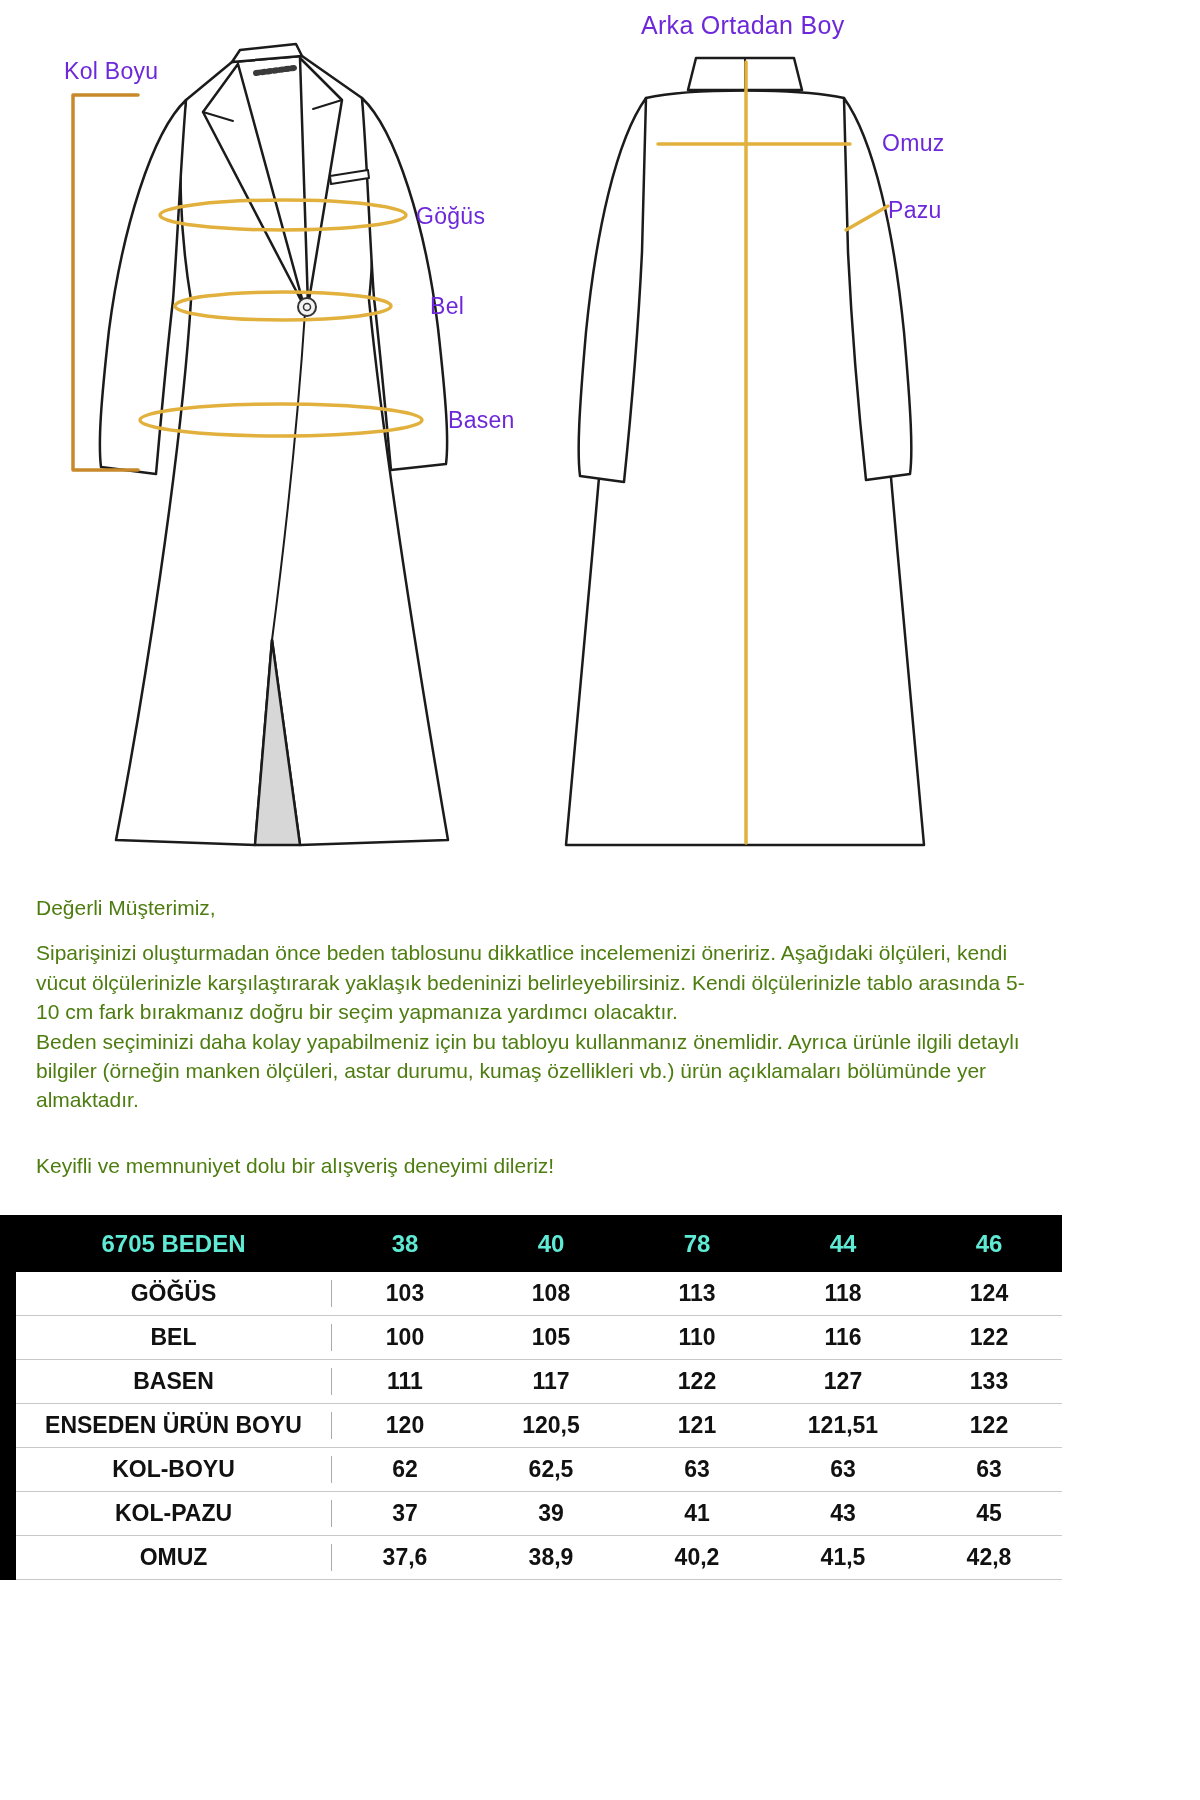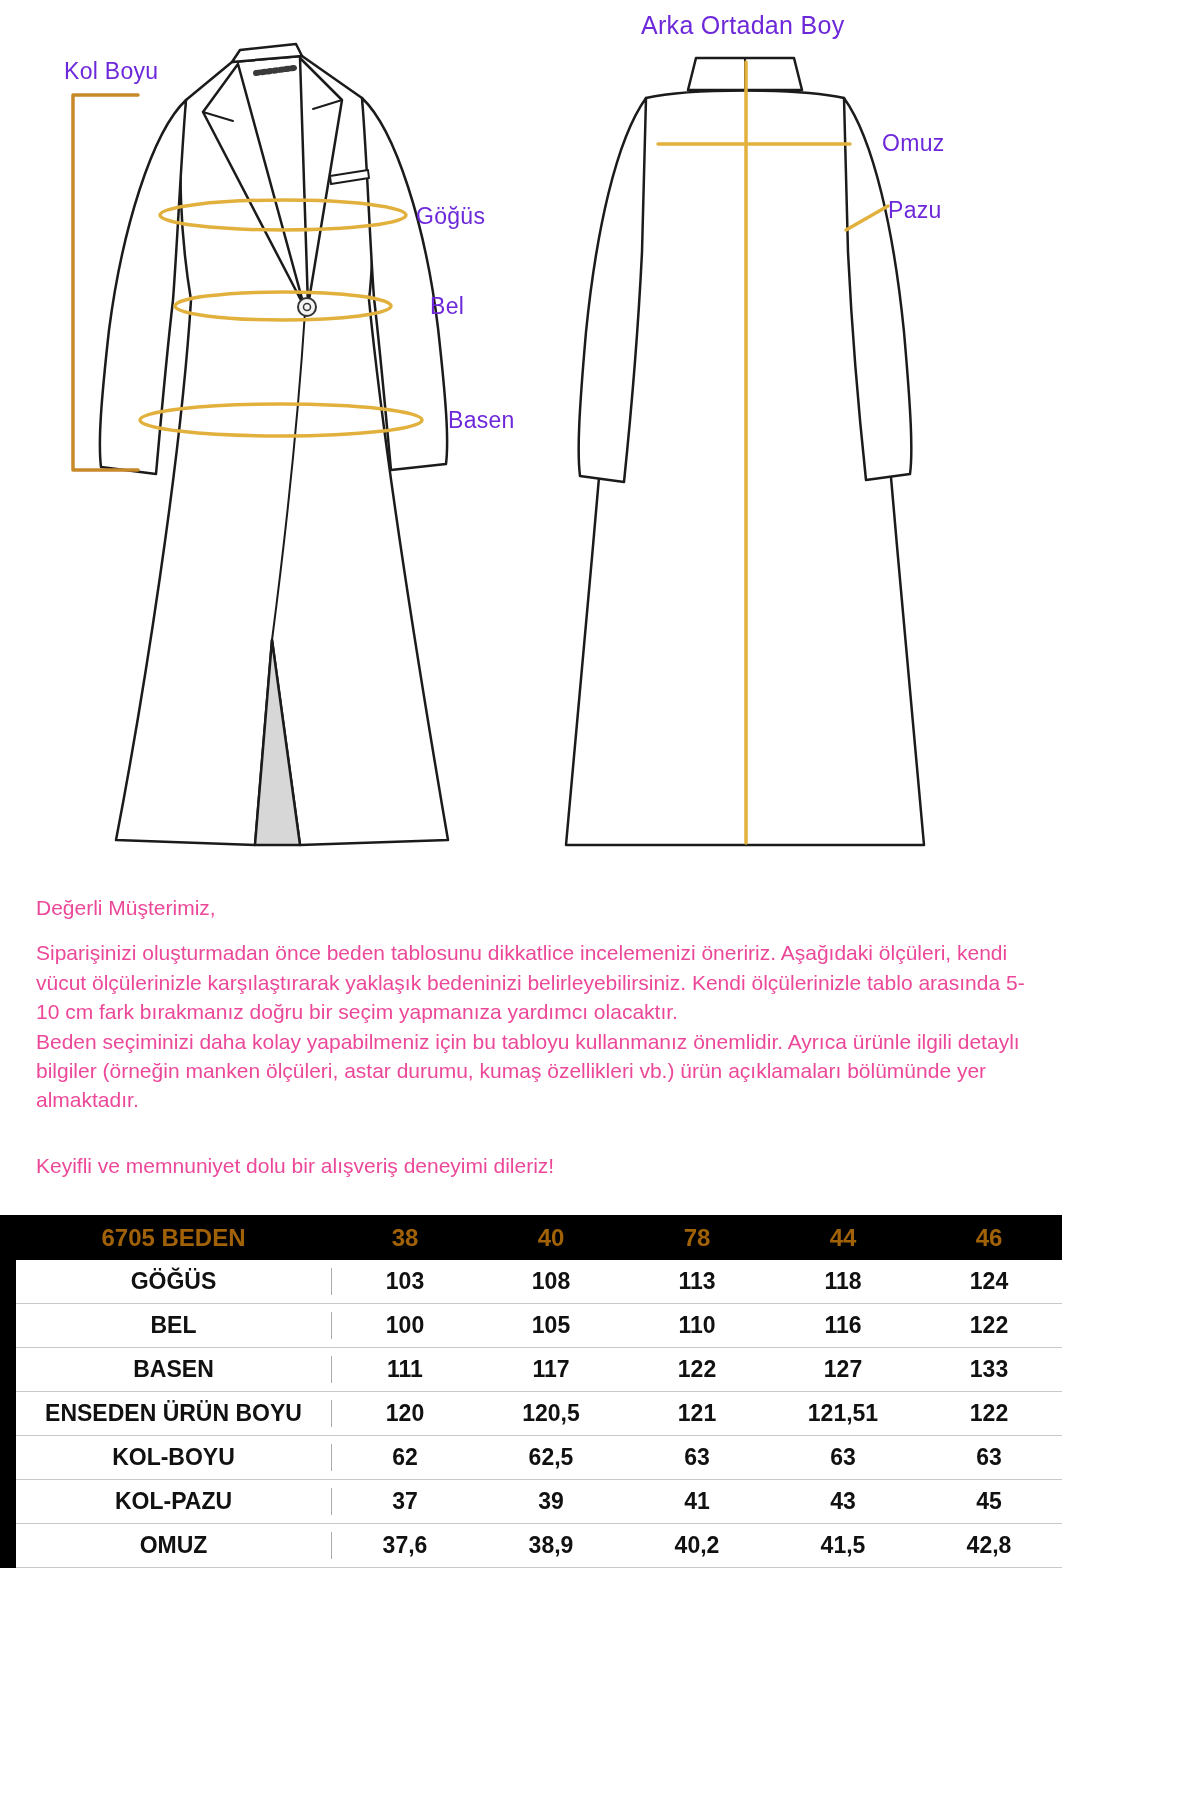--- a/index.html
+++ b/index.html
@@ -23,21 +23,21 @@
     white-space:nowrap;
   }
   .dlabel.big { font-size:25px; }
   
   .note {
     position:absolute;
     top:893px; left:36px;
     width:990px;
     font-size:21px;
     line-height:1.40;
-    color:#ec4899;
+    color:#4d7c0f;
   }
   .note p { margin:0; }
   .note .greeting { margin-bottom:16px; }
   .note .closing { margin-top:36px; }
   
   .size-table {
     position:absolute;
     top:1215px; left:0;
     width:1062px;
     border-left:16px solid #000;
@@ -45,22 +45,22 @@
   }
   .trow {
     display:flex;
     align-items:center;
     height:43px;
     background:#fff;
     border-bottom:1px solid #c9c9c9;
   }
   .trow.thead {
     background:#000;
-    color:#a16207;
-    height:45px;
+    color:#5eead4;
+    height:57px;
     border-bottom:none;
   }
   .tcell {
     flex:1;
     text-align:center;
     font-weight:700;
     font-size:23px;
   }
   .trow.thead .tcell { font-size:24px; }
   .tcell.label {

